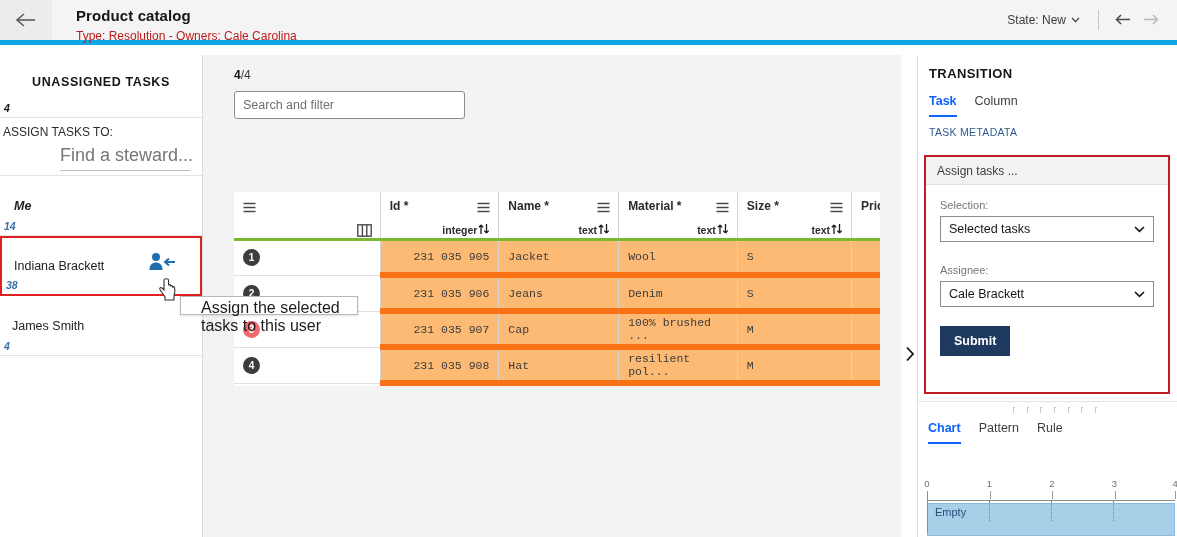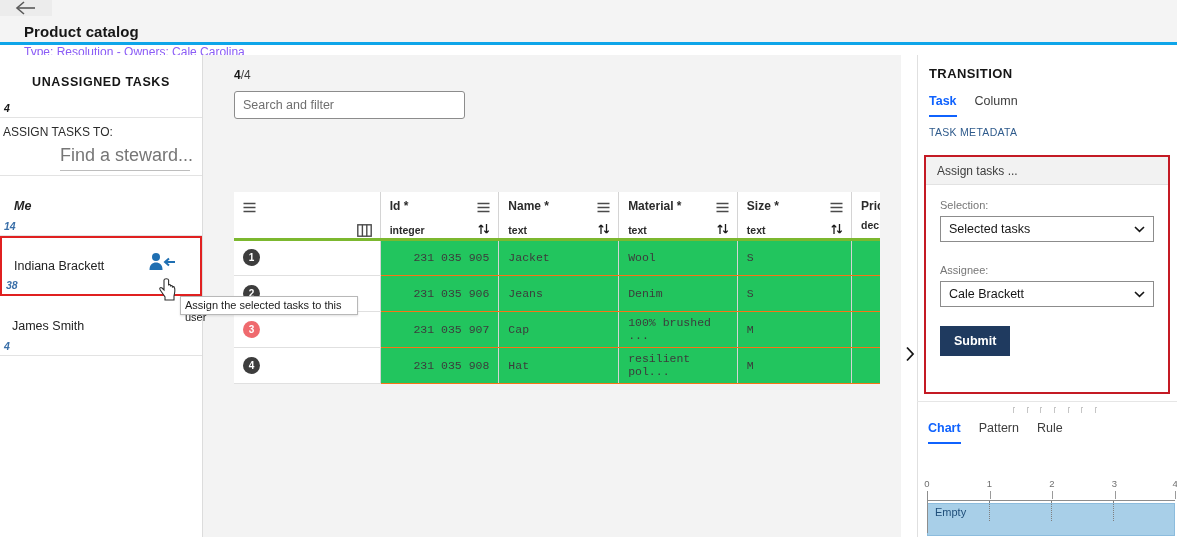--- a/index.html
+++ b/index.html
@@ -9,34 +9,34 @@
     background: #ffffff;
     overflow: hidden;
     color: #222222;
   }
   #app { position: relative; width: 1177px; height: 537px; }
 
   
   .topbar {
     position: absolute; left: 0; top: 0; width: 1177px; height: 45px;
     background: #f4f4f4;
-    border-bottom: 3px solid #0ea5e9;
-    display: flex; align-items: stretch; flex-direction: column;
+    border-bottom: 5px solid #0ea5e9;
+    display: flex; align-items: stretch;
   }
   .back-cell {
     width: 52px; background: #ececec;
     display: flex; align-items: center; justify-content: center;
     cursor: pointer;
   }
   .back-cell svg { display:block; }
   .title-block { padding: 7px 0 0 24px; flex: 1; }
   .page-title {
     font-size: 15px; font-weight: bold; color: #161616; letter-spacing: .1px;
   }
-  .page-sub { font-size: 12px; color: #8b5cf6; margin-top: 5px; }
+  .page-sub { font-size: 12px; color: #b91c1c; margin-top: 5px; }
   .topbar-right {
     display: flex; align-items: center; gap: 0px; padding-right: 14px;
   }
   .state-sel {
     font-size: 12px; color: #3d3d3d; cursor: pointer;
     display: flex; align-items: center; gap: 5px; padding: 4px 6px;
   }
   .vdiv { width:1px; height:20px; background:#c9c9c9; margin: 0 12px; }
   .icon-btn {
     width: 26px; height: 26px; display:flex; align-items:center; justify-content:center;
@@ -75,21 +75,21 @@
   .sb-person.me .nm { font-weight: bold; font-style: italic; padding-left: 14px; }
   .sb-person.highlight {
     border: 2px solid #e02020; height: 60px; margin: 0; z-index: 5;
   }
   .assign-ico { position: absolute; right: 24px; top: 14px; }
   .cursor-hand { position: absolute; left: 158px; top: 277px; z-index: 20; }
 
   .tooltip {
     position: absolute; left: 180px; top: 296px; width: 178px; height: 19px;
     background: #ffffff; border: 1px solid #b8b8b8; z-index: 30;
-    font-size: 11px; color: #1c1c1c; padding: 2px 0 0 4px;
+    font-size: 16px; color: #1c1c1c; padding: 2px 0 0 20px;
     box-shadow: 0 1px 2px rgba(0,0,0,.12);
   }
 
   
   .center {
     position: absolute; left: 203px; top: 55px; width: 698px; height: 482px;
     background: #f3f3f3; overflow: hidden;
   }
   .count-line { padding: 13px 0 0 31px; font-size: 12px; color: #3d3d3d; }
   .count-line b { color: #161616; }
@@ -111,28 +111,28 @@
   table.grid { border-collapse: collapse; table-layout: fixed; width: 750px; background:#fff; }
   table.grid th {
     background: #ffffff; vertical-align: top; padding: 0;
     border-right: 1px solid #d4d4d4; border-bottom: 3px solid #7cb82f;
     height: 47px; position: relative;
   }
   table.grid th.first { border-bottom: 3px solid #7cb82f; }
   .th-in { padding: 7px 8px 0 9px; height: 44px; position: relative; }
   .th-row1 { display:flex; justify-content: space-between; align-items: flex-start; }
   .th-name { font-size: 12px; color: #2b2b2b; }
-  .th-row2 { display:flex; justify-content: space-between; align-items: center; margin-top: 6px; }
+  .th-row2 { display:flex; justify-content: flex-end; align-items: center; margin-top: 6px; }
   .th-type { font-size: 10.5px; font-weight: bold; color: #2b2b2b; }
   .hamb { cursor: pointer; }
   .sortico { cursor: pointer; font-size: 11px; color: #161616; letter-spacing: -1px; font-weight: bold;}
 
   table.grid td {
-    height: 36px; background: #22c55e; border-right: 1px solid #d4d4d4;
-    border-bottom: 1px solid #f97316; padding: 0 9px;
+    height: 36px; background: #fdba74; border-right: 1px solid #d4d4d4;
+    border-bottom: 6px solid #f97316; padding: 0 9px;
     font-family: "Liberation Mono", monospace; font-size: 11.5px; color: #3c3c3c;
   }
   table.grid td.rowhdr {
     background: #ffffff; border-bottom: 1px solid #e0e0e0;
     font-family: "Liberation Sans", sans-serif;
   }
   td.num { text-align: right; }
   .badge {
     width: 17px; height: 17px; border-radius: 50%;
     background: #3d3d3d; color: #fff; font-size: 10px; font-weight: bold;

